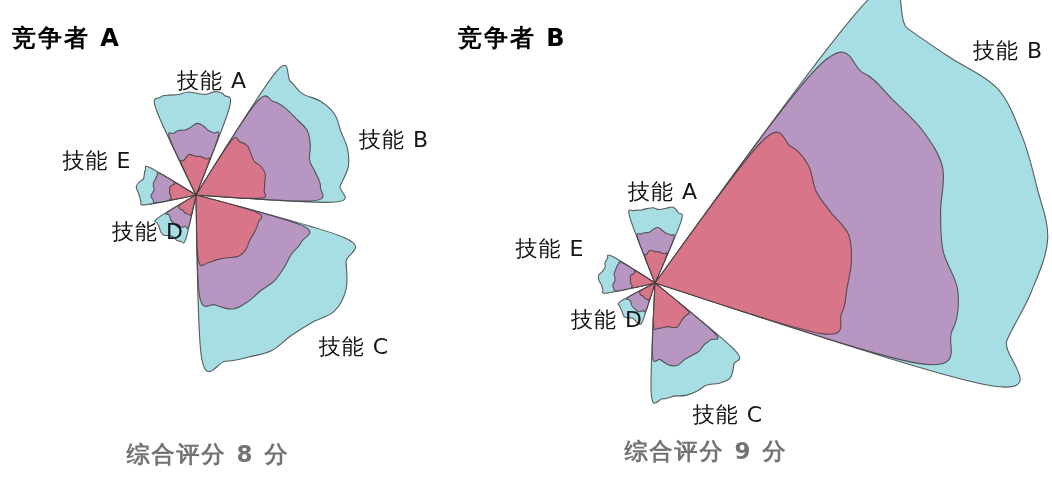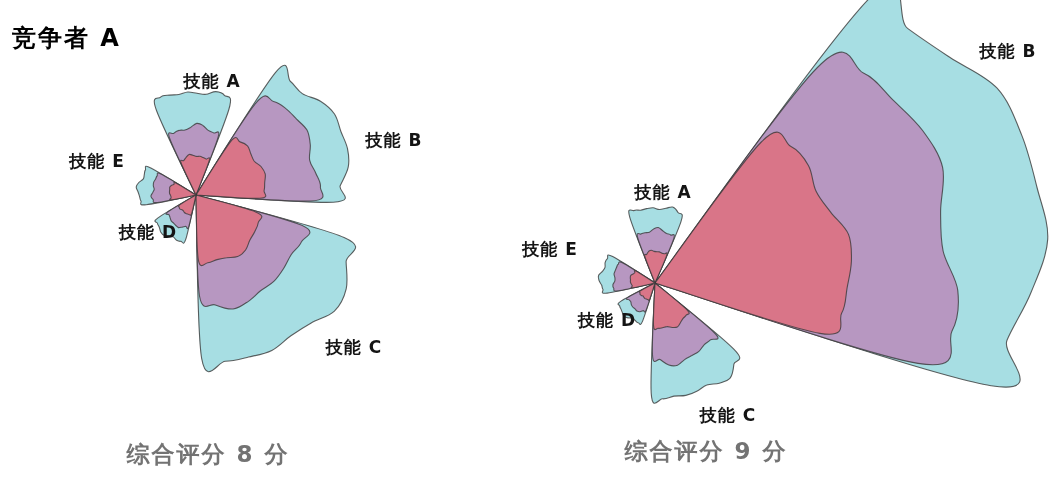--- a/index.html
+++ b/index.html
@@ -16,21 +16,21 @@
   .chart-title {
     position: absolute; font-size: 24px; font-weight: 800;
     white-space: nowrap; letter-spacing: 2px;
   }
   .chart-caption {
     position: absolute; font-size: 23px; font-weight: 700;
     white-space: nowrap; letter-spacing: 2px;
     transform: translate(-50%, -50%);
   }
   .petal-label {
-    position: absolute; font-size: 17px; font-weight: 700;
+    position: absolute; font-size: 22px; font-weight: 400;
     white-space: nowrap; letter-spacing: 1px;
     transform: translate(-50%, -50%);
     text-align: right;
   }
 </style>
 </head>
 <body>
 
 <div id="stage">
   <svg id="petal-svg" width="1052" height="479" viewBox="0 0 1052 479">
@@ -60,20 +60,21 @@
       <path d="M655.0 283.0 C660.3 287.5,681.8 304.5,687.0 309.9 C692.2 315.2,686.9 313.7,686.3 315.1 C685.6 316.5,684.1 317.1,683.1 318.4 C682.1 319.7,681.4 321.2,680.4 322.7 C679.5 324.1,678.7 326.2,677.3 327.0 C676.0 327.8,673.9 327.6,672.2 327.5 C670.5 327.5,668.6 326.5,666.9 326.6 C665.3 326.6,664.0 327.5,662.5 327.8 C661.0 328.1,659.5 328.7,658.0 328.3 C656.5 327.9,654.0 333.0,653.5 325.4 C653.0 317.9,654.8 290.1,655.0 283.0 Z" fill="#d97588" stroke="#3a3a3a" stroke-width="1.1" stroke-opacity="0.8" stroke-linejoin="round"></path>
       <path d="M655.0 283.0 C652.9 289.3,645.4 314.5,642.6 321.1 C639.8 327.7,639.5 322.7,638.3 322.7 C637.0 322.6,636.2 321.3,635.2 320.5 C634.3 319.8,633.7 318.5,632.5 318.1 C631.3 317.6,629.6 318.1,628.2 317.9 C626.8 317.7,625.1 317.5,624.2 316.7 C623.2 315.9,623.0 314.2,622.5 312.9 C622.0 311.7,621.5 310.5,621.1 309.3 C620.6 308.1,619.7 307.2,619.7 305.9 C619.7 304.5,615.1 304.9,621.0 301.1 C626.9 297.2,649.3 286.0,655.0 283.0 Z" fill="#a7dee3" stroke="#3a3a3a" stroke-width="1.1" stroke-opacity="0.8" stroke-linejoin="round"></path>
       <path d="M655.0 283.0 C653.5 287.5,648.2 305.4,646.2 310.0 C644.3 314.6,644.4 310.3,643.4 310.6 C642.3 310.9,641.0 311.6,639.9 311.7 C638.8 311.8,637.8 311.5,637.0 311.1 C636.2 310.6,635.8 309.6,635.1 308.9 C634.4 308.3,633.6 307.8,632.9 307.1 C632.3 306.4,631.7 305.7,631.4 304.8 C631.0 303.9,631.1 302.6,630.8 301.8 C630.4 301.0,629.5 300.5,629.1 299.8 C628.6 299.0,623.7 300.1,628.0 297.4 C632.3 294.6,650.5 285.4,655.0 283.0 Z" fill="#b797c1" stroke="#3a3a3a" stroke-width="1.1" stroke-opacity="0.8" stroke-linejoin="round"></path>
       <path d="M655.0 283.0 C654.1 285.7,650.9 296.4,649.7 299.2 C648.6 302.0,648.5 299.7,648.0 299.6 C647.4 299.6,647.0 299.3,646.5 299.1 C646.0 299.0,645.4 298.9,645.0 298.6 C644.5 298.3,644.3 297.8,643.9 297.4 C643.6 296.9,643.5 296.4,643.1 296.0 C642.6 295.7,641.9 295.8,641.4 295.5 C640.9 295.3,640.3 295.0,640.1 294.6 C639.8 294.1,639.9 293.4,640.0 292.7 C640.1 292.1,638.0 292.3,640.5 290.7 C643.0 289.1,652.6 284.3,655.0 283.0 Z" fill="#d97588" stroke="#3a3a3a" stroke-width="1.1" stroke-opacity="0.8" stroke-linejoin="round"></path>
       <path d="M655.0 283.0 C647.1 284.7,616.0 292.0,607.3 293.1 C598.7 294.2,603.9 290.8,603.0 289.5 C602.0 288.1,602.3 286.6,601.6 285.1 C600.9 283.6,599.5 282.0,599.0 280.4 C598.5 278.8,597.9 277.0,598.5 275.5 C599.0 274.0,601.3 272.7,602.4 271.4 C603.5 270.0,604.6 268.9,605.0 267.4 C605.5 265.9,604.7 264.1,605.1 262.6 C605.5 261.2,606.2 259.7,607.4 258.6 C608.7 257.6,604.8 252.5,612.7 256.6 C620.6 260.6,648.0 278.6,655.0 283.0 Z" fill="#a7dee3" stroke="#3a3a3a" stroke-width="1.1" stroke-opacity="0.8" stroke-linejoin="round"></path>
       <path d="M655.0 283.0 C648.9 284.3,625.3 289.9,618.4 290.8 C611.5 291.6,614.6 289.2,613.7 288.2 C612.8 287.1,612.7 285.8,612.9 284.6 C613.1 283.5,614.5 282.3,614.8 281.1 C615.2 280.0,615.0 278.9,614.9 277.7 C614.7 276.5,614.0 275.1,614.0 274.0 C614.1 272.8,614.8 271.7,615.2 270.6 C615.6 269.5,616.1 268.4,616.6 267.3 C617.1 266.2,617.1 264.8,618.2 264.2 C619.3 263.5,617.2 260.1,623.3 263.2 C629.5 266.3,649.7 279.7,655.0 283.0 Z" fill="#b797c1" stroke="#3a3a3a" stroke-width="1.1" stroke-opacity="0.8" stroke-linejoin="round"></path>
       <path d="M655.0 283.0 C651.3 283.8,636.7 287.2,632.9 287.7 C629.2 288.2,632.6 286.5,632.3 285.8 C632.0 285.2,631.5 284.6,631.2 283.9 C630.9 283.3,630.5 282.5,630.4 281.9 C630.3 281.2,630.5 280.5,630.5 279.8 C630.5 279.0,630.2 278.3,630.3 277.5 C630.3 276.8,630.3 276.0,630.8 275.4 C631.3 274.9,632.4 274.5,633.1 274.0 C633.7 273.6,634.3 273.1,634.8 272.7 C635.3 272.2,632.7 269.4,636.0 271.1 C639.4 272.9,651.8 281.0,655.0 283.0 Z" fill="#d97588" stroke="#3a3a3a" stroke-width="1.1" stroke-opacity="0.8" stroke-linejoin="round"></path>
     </svg>
 
   <div class="chart-title" id="title-0" style="left: 12px; top: 22px; color: rgb(0, 0, 0);">竞争者 A</div>
+  <div class="chart-title" id="title-1" style="left: 458px; top: 22px; color: rgb(0, 0, 0);">竞争者 B</div>
 
   <div class="chart-caption" id="caption-0" style="left: 208px; top: 454px; color: #737373;">综合评分 8 分</div>
   <div class="chart-caption" id="caption-1" style="left: 706px; top: 451px; color: #737373;">综合评分 9 分</div>
 
   <div id="labels">
       <div class="petal-label" style="left: 212px; top: 81px; color: rgb(20, 20, 20);">技能 A</div>
       <div class="petal-label" style="left: 394px; top: 140px; color: rgb(20, 20, 20);">技能 B</div>
       <div class="petal-label" style="left: 354px; top: 347px; color: rgb(20, 20, 20);">技能 C</div>
       <div class="petal-label" style="left: 148px; top: 232px; color: rgb(20, 20, 20);">技能 D</div>
       <div class="petal-label" style="left: 97px; top: 161px; color: rgb(20, 20, 20);">技能 E</div>

